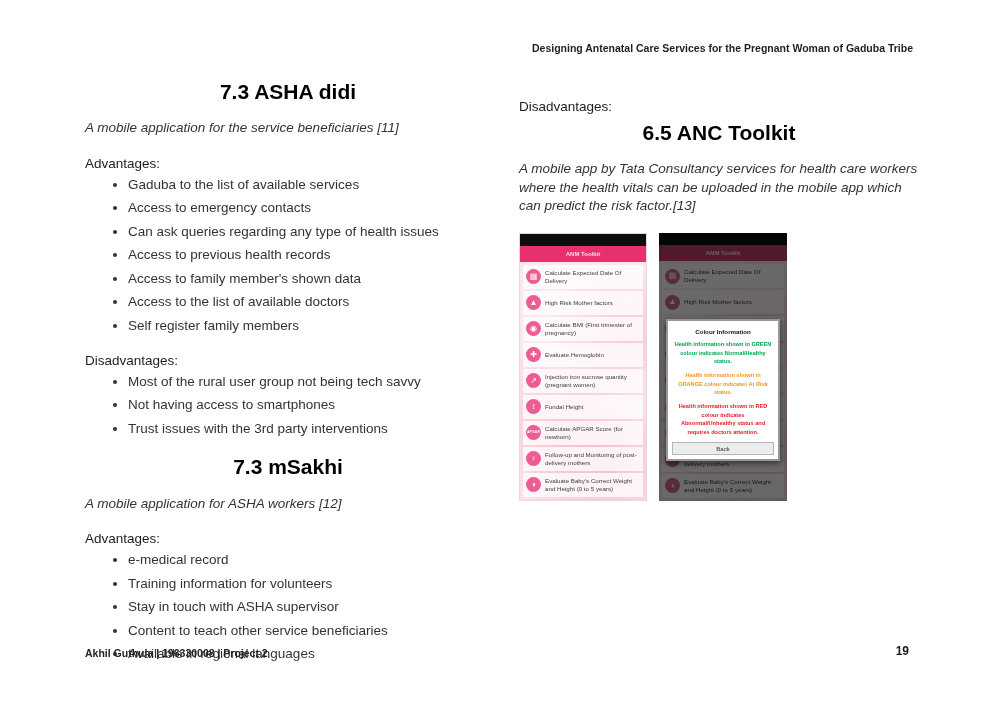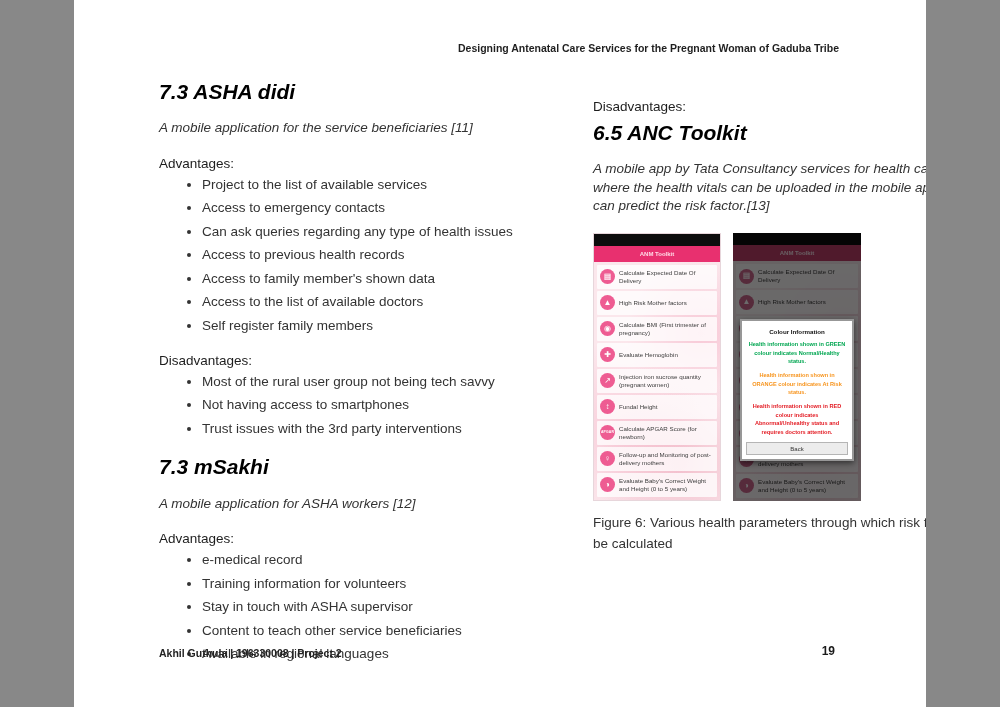--- a/index.html
+++ b/index.html
@@ -1,33 +1,33 @@
 <!DOCTYPE html>
 <html><head>
 <meta charset="utf-8">
 <style>
   * { box-sizing: border-box; margin: 0; padding: 0; }
   html,body { background:#888; }
   .page {
     position: relative;
-    width: 852px; height: 707px;
+    width: 1000px; height: 707px;
     margin: 0 auto;
     background: #ffffff;
     font-family: "Liberation Sans", sans-serif;
     overflow: hidden;
   }
   .header-title {
     position: absolute; top: 42px; right: 87px;
     font-size: 10.5px; font-weight: 700; color: #1f1f1f;
   }
   .col-left  { position: absolute; left: 85px;  top: 80px; width: 406px; }
   .col-right { position: absolute; left: 519px; top: 82px; width: 400px; }
   .section-heading {
-    font-size: 21px; font-weight: 700; font-style: italic; color: #000;
-    line-height: 1.15; margin: 0 0 15px 0;
+    font-size: 21px; font-weight: 700; color: #000;
+    line-height: 1.15; margin: 0 0 15px 0; text-align: center;
   }
   .body-text { font-size: 13.5px; color: #333; line-height: 1.38; margin: 0 0 17px 0; font-style: italic; }
   .list-label { font-size: 13.5px; font-weight: 400; color: #1d1d1d; margin: 16px 0 2px 0; line-height: 1.4; }
   ul.bullets { margin: 0 0 17px 0; padding-left: 43px; list-style: disc; }
   ul.bullets li { font-size: 13.5px; color: #333; line-height: 1.37; margin-bottom: 5px; }
   .mt-lg { margin-top: 4px; }
 
   
   .figure { display: flex; gap: 12px; margin: 0 0 12px 0; }
   .phone { width: 128px; height: 268px; position: relative; overflow: hidden; background:#fbe7ec; }
@@ -90,21 +90,21 @@
 <div class="page">
 
   <div class="header-title">Designing Antenatal Care Services for the Pregnant Woman of Gaduba Tribe</div>
 
   <div class="col-left">
     <h2 class="section-heading">7.3 ASHA didi</h2>
     <p class="body-text">A mobile application for the service beneficiaries [11]</p>
 
     <p class="list-label">Advantages:</p>
     <ul class="bullets">
-      <li>Project to the list of available services</li>
+      <li>Gaduba to the list of available services</li>
       <li>Access to emergency contacts</li>
       <li>Can ask queries regarding any type of health issues</li>
       <li>Access to previous health records</li>
       <li>Access to family member's shown data</li>
       <li>Access to the list of available doctors</li>
       <li>Self register family members</li>
     </ul>
 
     <p class="list-label">Disadvantages:</p>
     <ul class="bullets">
@@ -228,19 +228,18 @@
           <div class="dialog-title">Colour Information</div>
           <div class="dialog-msg msg-green">Health information shown in GREEN colour indicates Normal/Healthy status.</div>
           <div class="dialog-msg msg-orange">Health information shown in ORANGE colour indicates At Risk status.</div>
           <div class="dialog-msg msg-red">Health information shown in RED colour indicates Abnormal/Unhealthy status and requires doctors attention.</div>
           <div class="back-btn">Back</div>
         </div>
       </div>
 
     </div>
 
-    <p class="caption">Figure 6: Various health parameters through which risk factor can be calculated</p>
   </div>
 
   <div class="footer-left">Akhil Guthula | 196330008 | Project 2</div>
   <div class="page-number">19</div>
 
 </div>
 
 </body></html>

